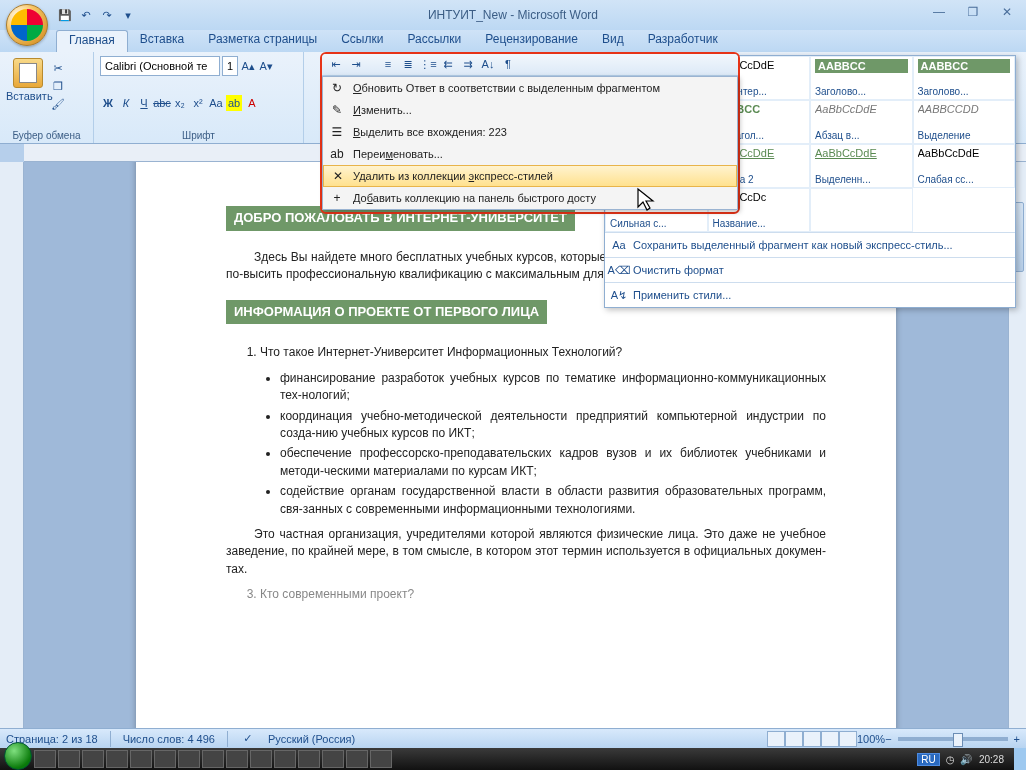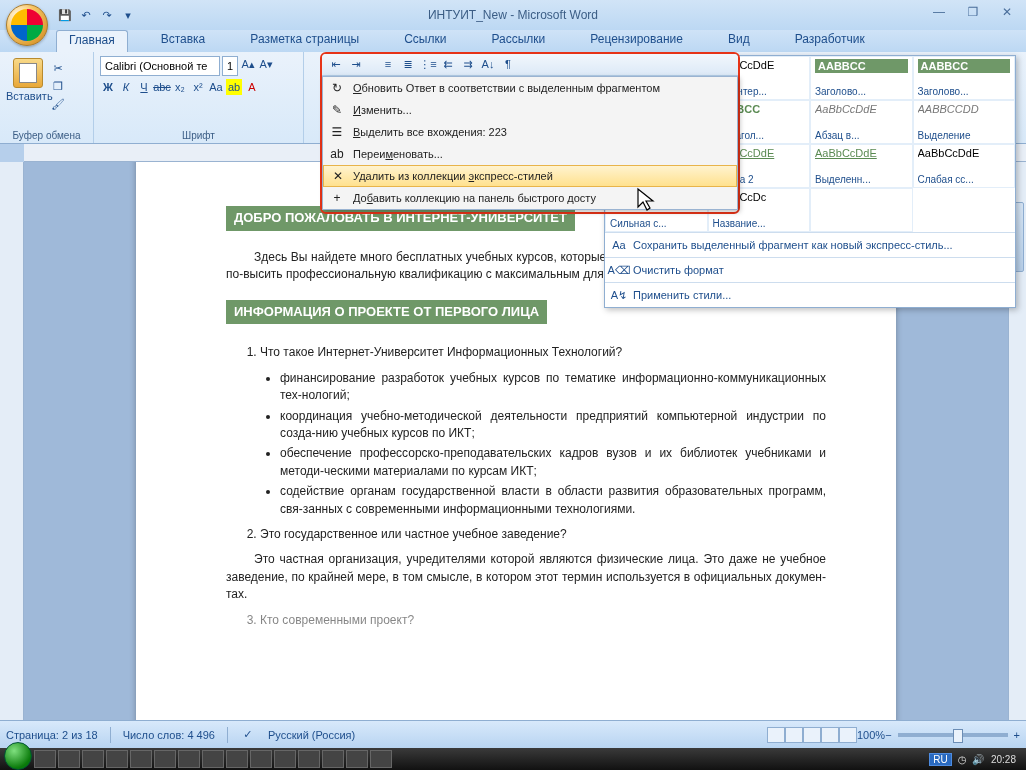--- a/index.html
+++ b/index.html
@@ -9,33 +9,33 @@
 .titlebar { height: 30px; background: linear-gradient(#d1e4f7,#bcd8f3); display: flex; align-items: center; position: relative; }
 .office-btn { width: 42px; height: 42px; border-radius: 50%; background: radial-gradient(circle at 30% 30%, #fff, #f8c869 40%, #d08a1e 90%); position: absolute; left: 6px; top: 4px; z-index: 50; border: 1px solid #a97b2c; box-shadow: 0 1px 3px rgba(0,0,0,.3); }
 .office-btn::after { content:""; position:absolute; inset:4px; border-radius:50%; background: conic-gradient(#e03 0 90deg,#0a4 0 180deg,#06c 0 270deg,#fb0 0); }
 .qat { margin-left: 56px; display: flex; gap: 3px; align-items: center; }
 .qat-ico { width: 18px; height: 18px; display:flex; align-items:center; justify-content:center; font-size:11px; color:#1e4e8c; }
 .title-text { position: absolute; left: 50%; transform: translateX(-50%); font-size: 12px; color: #3b5d85; }
 .winbtns { position: absolute; right: 8px; top: 4px; display: flex; gap: 12px; }
 .winbtn { width: 22px; height: 16px; color:#4a6e9b; font-size:12px; display:flex;align-items:center;justify-content:center; }
 
 
-.tabs { height: 22px; background: linear-gradient(#cfe3f7,#bcd8f3); display: flex; padding-left: 56px; font-size: 12px; gap: 21px; }
+.tabs { height: 22px; background: linear-gradient(#cfe3f7,#bcd8f3); display: flex; padding-left: 56px; font-size: 12px; }
 .tab { padding: 2px 12px; color: #1e4e8c; cursor: pointer; }
 .tab.active { background: #eaf2fb; border: 1px solid #8faed1; border-bottom: none; border-radius: 3px 3px 0 0; color:#1e4e8c; font-weight:500; }
 
 
 .ribbon { height: 92px; background: linear-gradient(#eaf2fb,#d8e9f9); border-bottom: 1px solid #8faed1; display: flex; position: relative; }
 .group { border-right: 1px solid #b3cee9; padding: 4px 6px 0; display:flex; flex-direction:column; justify-content:space-between; }
 .group-label { font-size: 10px; color:#3b5d85; text-align:center; padding-bottom:2px; }
 .paste-btn { width: 44px; text-align:center; font-size:11px; color:#1e4e8c; }
 .paste-ico { width:30px; height:30px; margin:2px auto; background:linear-gradient(#f8d988,#e8a839); border:1px solid #b88a2e; border-radius:3px; position:relative; }
 .paste-ico::after{content:"";position:absolute;left:5px;top:4px;right:5px;bottom:4px;background:#fff;border:1px solid #888;}
 .mini-ico { width:16px; height:16px; display:inline-flex; align-items:center; justify-content:center; font-size:11px; color:#1e4e8c; border:1px solid transparent; }
-.font-row { display:flex; gap:2px; align-items:flex-start; margin-bottom:3px;}
+.font-row { display:flex; gap:2px; align-items:center; margin-bottom:19px;}
 .font-combo { height:20px; border:1px solid #8faed1; background:#fff; font-size:11px; padding:0 4px;}
 .font-combo.name{ width:120px; }
 .font-combo.size{ width:16px; }
 
 
 .styles-gallery { position:absolute; left:604px; top:55px; width:412px; background:#fff; border:1px solid #8faed1; box-shadow:2px 2px 6px rgba(0,0,0,.25); z-index:30; font-size:11px; }
 .sg-grid { display:grid; grid-template-columns: repeat(5, 1fr); }
 .sg-cell { border:1px solid #e3eef9; padding:2px 4px; height:44px; display:flex; flex-direction:column; justify-content:space-between; cursor:pointer; }
 .sg-preview { font-size:11px; overflow:hidden; white-space:nowrap; }
 .sg-name { font-size:10px; color:#1e4e8c; overflow:hidden; white-space:nowrap; text-overflow:ellipsis; }
@@ -64,29 +64,29 @@
 .page h2 { background:#6f9868; color:#fff; font-size:13px; padding:3px 8px; font-weight:bold; margin:10px 0 12px; display:inline-block; }
 .page p { margin:6px 0; text-align:justify; text-indent:28px; }
 .page ol { margin:8px 0 8px 34px; }
 .page ul { margin:4px 0 8px 54px; list-style:disc; }
 .page ul li { margin:3px 0; text-align:justify; }
 .vscroll { position:absolute; right:0; top:18px; bottom:0; width:18px; background:#e4edf7; border-left:1px solid #9ab3d1; }
 .vscroll .thumb { position:absolute; left:2px; right:2px; top:40px; height:70px; background:linear-gradient(#d6e5f5,#b8d0ea); border:1px solid #8faed1; border-radius:2px; }
 .lmargin { position:absolute; left:0; top:18px; bottom:0; width:24px; background:#e4edf7; border-right:1px solid #9ab3d1; }
 
 
-.status { position:absolute; left:0; right:0; bottom:22px; height:28px; background:linear-gradient(#d8e9fb,#b8d4f1); border-top:1px solid #8faed1; display:flex; align-items:center; font-size:11px; color:#1e4e8c; padding:0 6px; gap:12px; }
+.status { position:absolute; left:0; right:0; bottom:22px; height:20px; background:linear-gradient(#d8e9fb,#b8d4f1); border-top:1px solid #8faed1; display:flex; align-items:center; font-size:11px; color:#1e4e8c; padding:0 6px; gap:12px; }
 .status .sep { width:1px; height:16px; background:#8faed1; }
 .status .right { margin-left:auto; display:flex; align-items:center;}
 .viewbtn { width:18px; height:16px; border:1px solid #8faed1; background:#eaf2fb; }
 .zoom-slider { width:110px; height:4px; background:#8faed1; position:relative; margin:0 6px;}
 .zoom-slider::after{content:"";position:absolute;left:50%;top:-4px;width:8px;height:12px;background:#eaf2fb;border:1px solid #6b8db5;}
 
 
-.taskbar { position:absolute; left:0; right:0; bottom:0; height:22px; background:linear-gradient(#3a3a3a,#111); display:flex; align-items:center; padding:0 4px; gap:2px; }
+.taskbar { position:absolute; left:0; right:12px; bottom:0; height:22px; background:linear-gradient(#3a3a3a,#111); display:flex; align-items:center; padding:0 4px; gap:2px; }
 .startbtn { width:28px; height:28px; border-radius:50%; background:radial-gradient(circle at 35% 30%,#7fe07f,#0a7a0a 70%); border:1px solid #053; position:relative; top:-3px; }
 .tb-item { width:22px; height:18px; background:#444; border:1px solid #666; }
 .tb-text { color:#ddd; font-size:10px; margin-left:auto; display:flex; gap:6px; align-items:center; padding-right:6px;}
 .tb-lang { background:#2a6ac0; padding:0 3px; border:1px solid #4d8be0; color:#fff; font-size:10px;}
 
 u { text-decoration: underline; }
 </style>
 </head>
 <body>
 
@@ -295,23 +295,20 @@
       <h2>ИНФОРМАЦИЯ О ПРОЕКТЕ ОТ ПЕРВОГО ЛИЦА</h2>
       <ol>
         <li>Что такое Интернет-Университет Информационных Технологий?</li>
       </ol>
       <ul>
         <li>финансирование разработок учебных курсов по тематике информационно-коммуникационных тех-нологий;</li>
         <li>координация учебно-методической деятельности предприятий компьютерной индустрии по созда-нию учебных курсов по ИКТ;</li>
         <li>обеспечение профессорско-преподавательских кадров вузов и их библиотек учебниками и методи-ческими материалами по курсам ИКТ;</li>
         <li>содействие органам государственной власти в области развития образовательных программ, свя-занных с современными информационными технологиями.</li>
       </ul>
-      <ol start="2">
-        <li>Это государственное или частное учебное заведение?</li>
-      </ol>
       <p>Это частная организация, учредителями которой являются физические лица. Это даже не учебное заведение, по крайней мере, в том смысле, в котором этот термин используется в официальных докумен-тах.</p>
       <ol start="3" style="opacity:.55">
         <li>Кто современными проект?</li>
       </ol>
     </div>
   </div>
   <div class="vscroll">
       <div class="thumb"></div>
     </div>
 </div>

